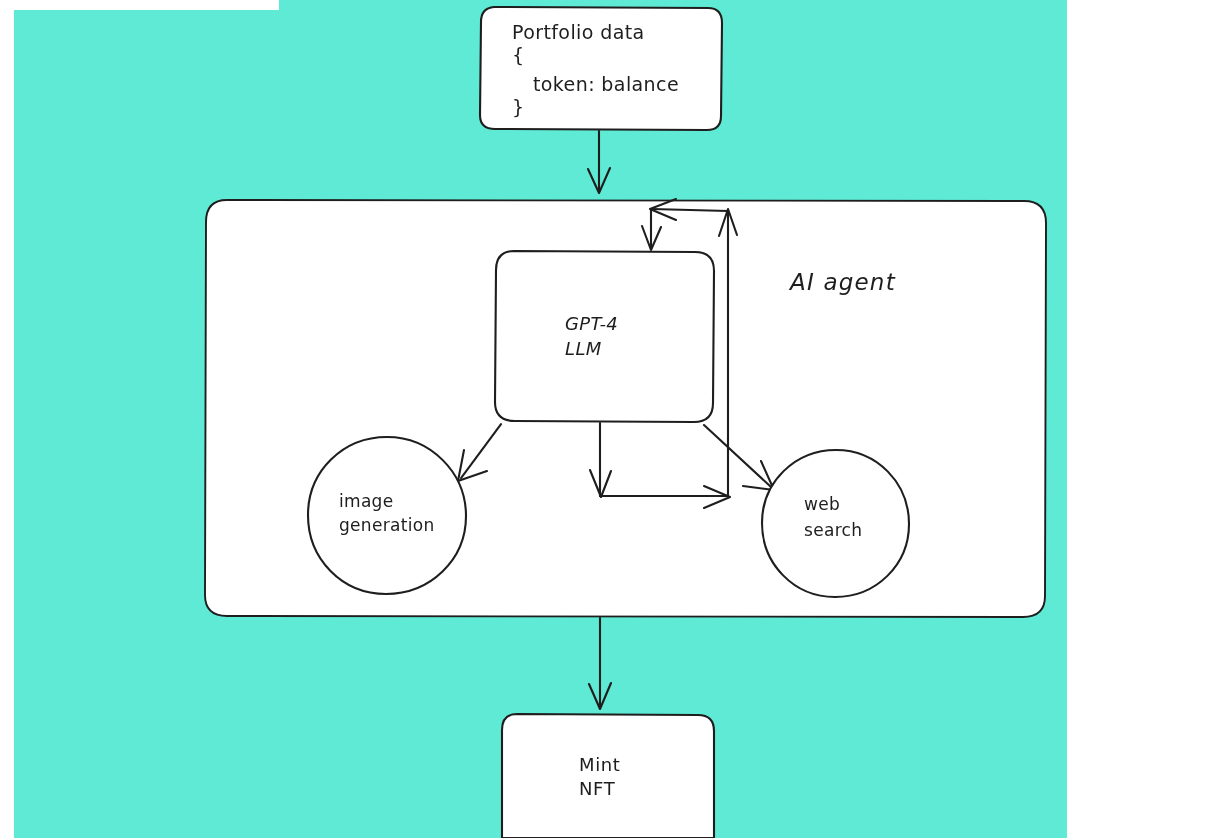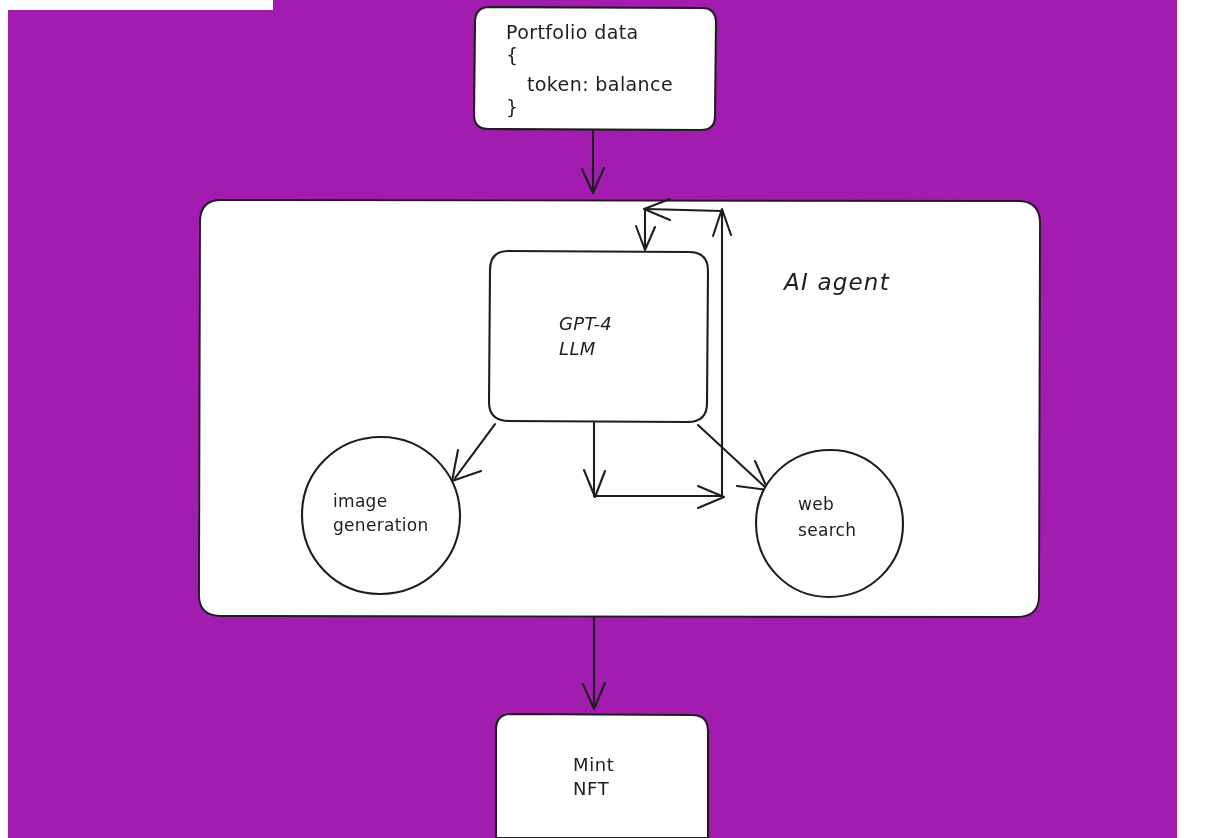--- a/index.html
+++ b/index.html
@@ -10,25 +10,25 @@
   }
   body {
     width: 1217px;
     height: 838px;
     font-family: "DejaVu Sans", sans-serif;
     overflow: hidden;
     position: relative;
   }
   #canvas {
     position: absolute;
-    left: 8px;
+    left: 14px;
     top: 0;
-    width: 1169px;
+    width: 1053px;
     height: 838px;
-    background: #a21caf;
+    background: #5eead4;
   }
   .band-left {
     position: absolute;
     left: 0; top: 0;
     width: 265px; height: 10px;
     background: #ffffff;
   }
   svg { display: block; }
   text {
     font-family: "DejaVu Sans", sans-serif;

